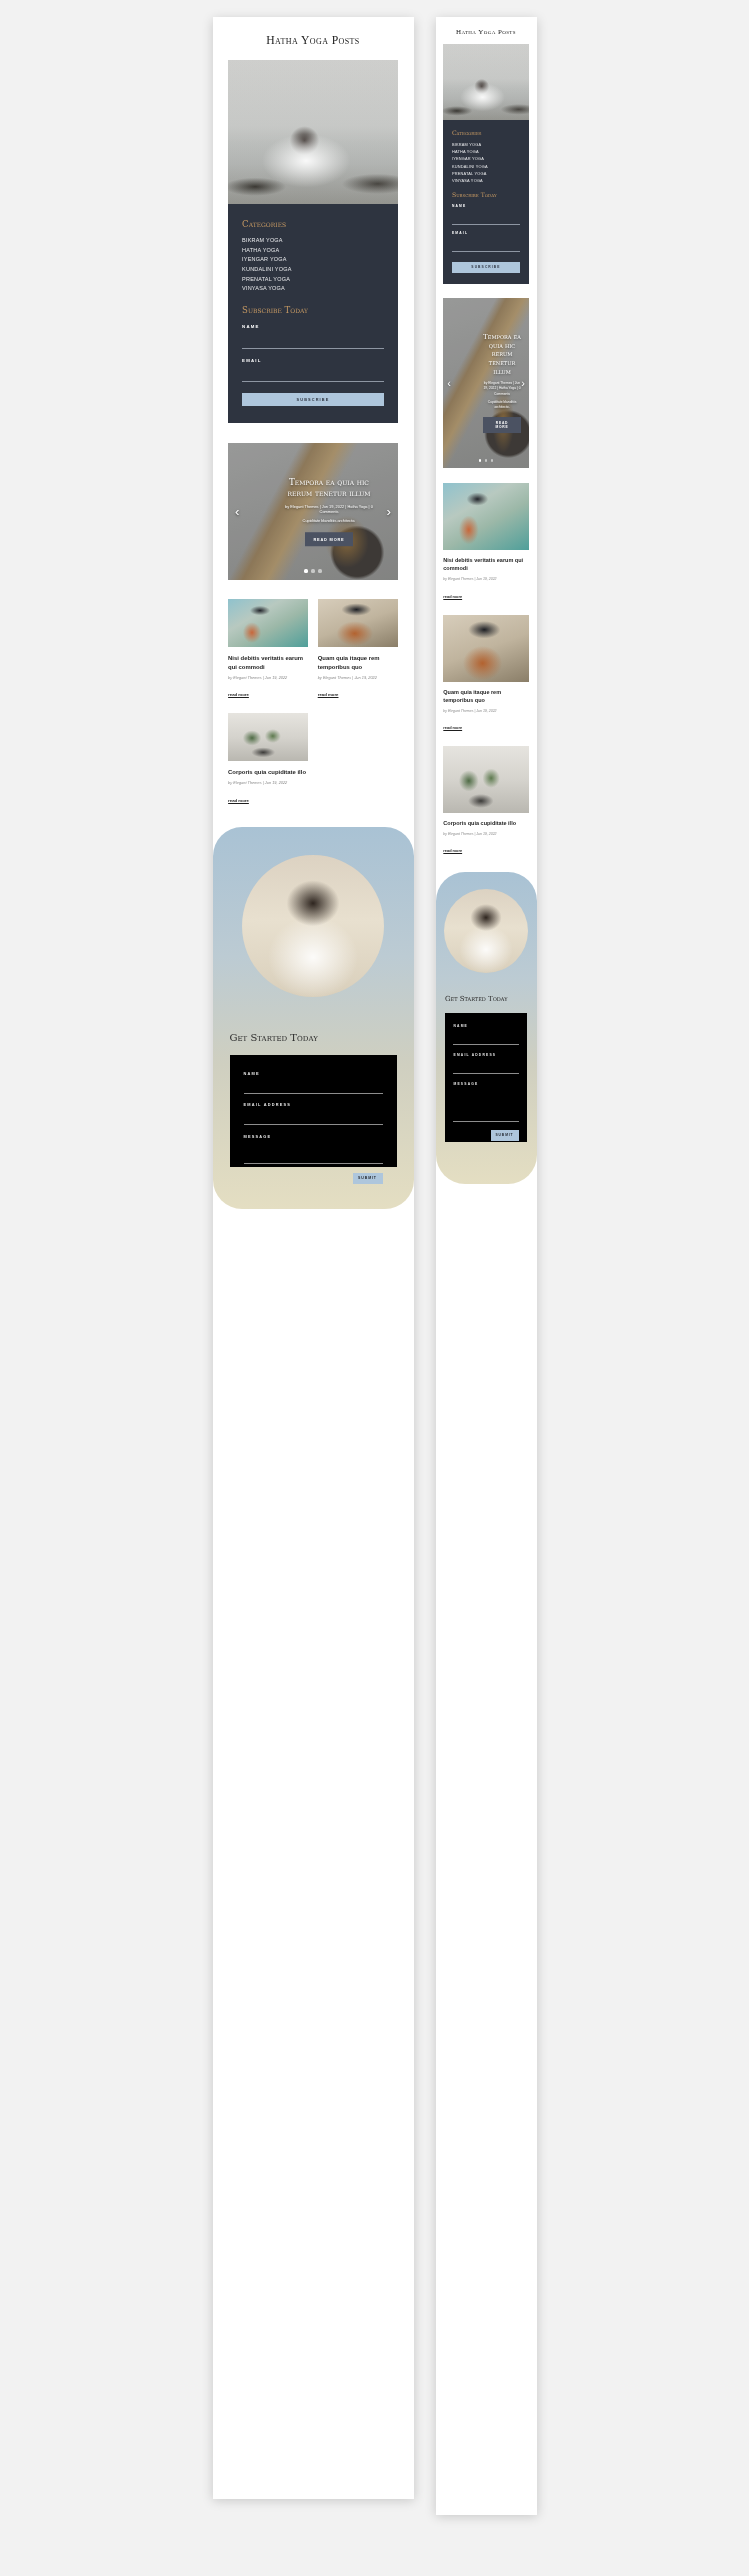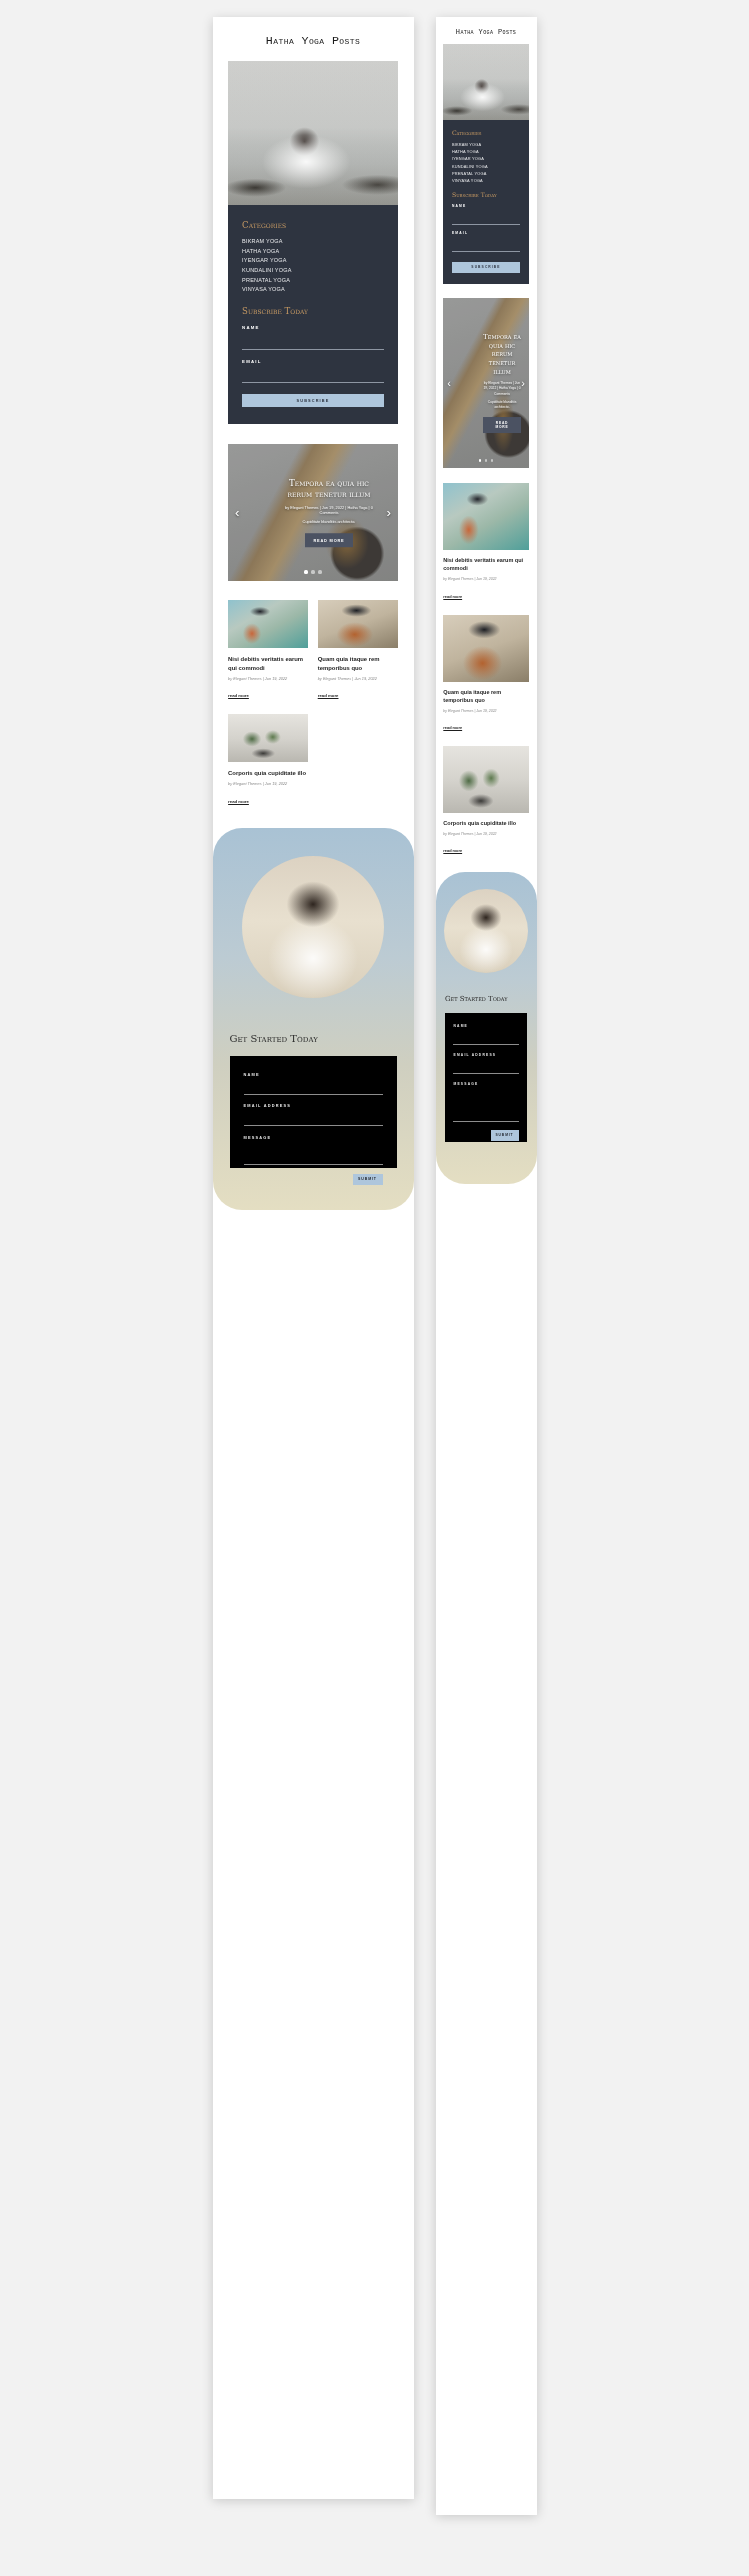--- a/index.html
+++ b/index.html
@@ -23,21 +23,21 @@
     position: relative;
     background: #ffffff;
     box-shadow: 0 1.6px 11px rgba(0,0,0,.18);
     overflow: hidden;
   }
   .vp-tablet { width: 201px; }
   .vp-mobile { width: 101px; }
 
   
   .page-title {
-    font-family: Liberation Mono, monospace;
+    font-family: Liberation Serif, serif;
     font-variant: small-caps;
     text-align: center;
     color: #1b1b1b;
     letter-spacing: 0.4px;
   }
   .vp-tablet .page-title { font-size: 11.7px; padding: 17px 0 12.5px; }
   .vp-mobile .page-title { font-size: 7px; padding: 11px 0 7.8px; }
 
   
   .photo { position: relative; overflow: hidden; background-size: cover; }

